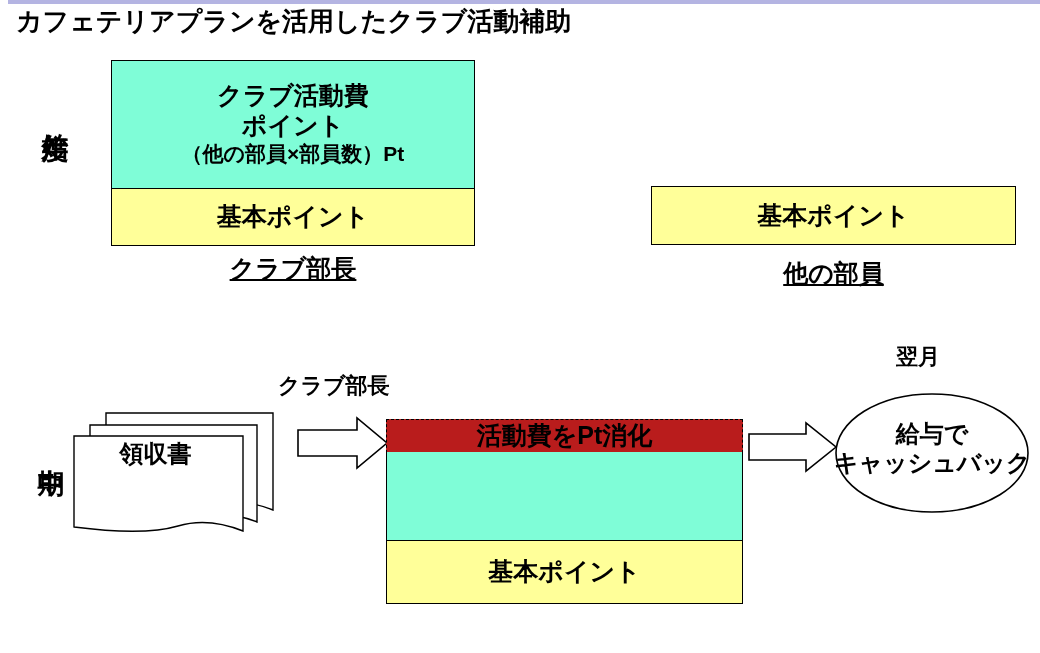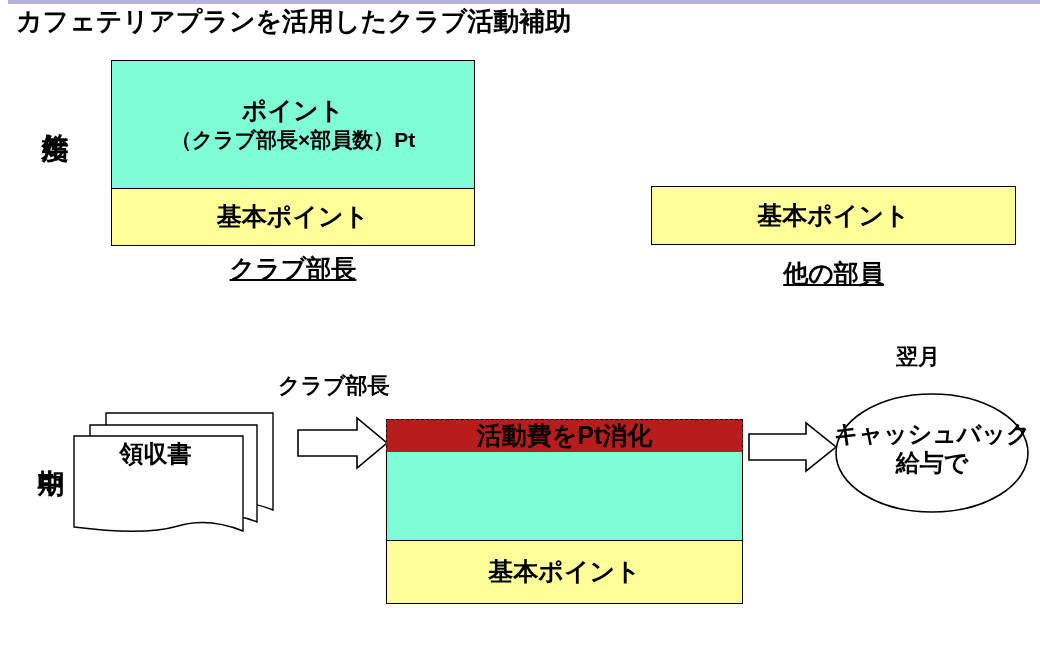--- a/index.html
+++ b/index.html
@@ -97,22 +97,23 @@
 <div id="stage">
 
   <div class="topbar abs"></div>
 
   <div class="abs title">カフェテリアプランを活用したクラブ活動補助</div>
 
   <div class="abs vlabel" style="left:26px;top:112px;width:34px;">年度始</div>
 
   <div class="abs box cyan" style="left:103px;top:60px;width:364px;height:129px;">
     <div class="box-txt">
+      <span class="big">クラブ活動費</span>
       <span class="big">ポイント</span>
-      <span class="small">（クラブ部長×部員数）Pt</span>
+      <span class="small">（他の部員×部員数）Pt</span>
     </div>
   </div>
 
   <div class="abs box yellow" style="left:103px;top:188px;width:364px;height:58px;">
     <div class="box-txt">基本ポイント</div>
   </div>
 
   <div class="abs caption" style="left:103px;top:252px;width:364px;">クラブ部長</div>
 
   <div class="abs box yellow" style="left:643px;top:186px;width:365px;height:59px;">
@@ -159,18 +160,18 @@
     </svg>
   </div>
 
   <div class="abs sm-label" style="left:888px;top:342px;">翌月</div>
 
   <div class="abs" style="left:826px;top:392px;width:196px;height:122px;">
     <svg width="196" height="122" viewBox="0 0 196 122">
       <ellipse cx="98" cy="61" rx="96" ry="59" fill="#ffffff" stroke="#000000" stroke-width="1.6"></ellipse>
     </svg>
     <div class="abs ellipse-txt" style="left:0;top:28px;width:196px;">
+      <span style="display:block;">給与で</span>
       <span style="display:block;">キャッシュバック</span>
-      <span style="display:block;">給与で</span>
     </div>
   </div>
 
 </div>
 
 </body></html>

